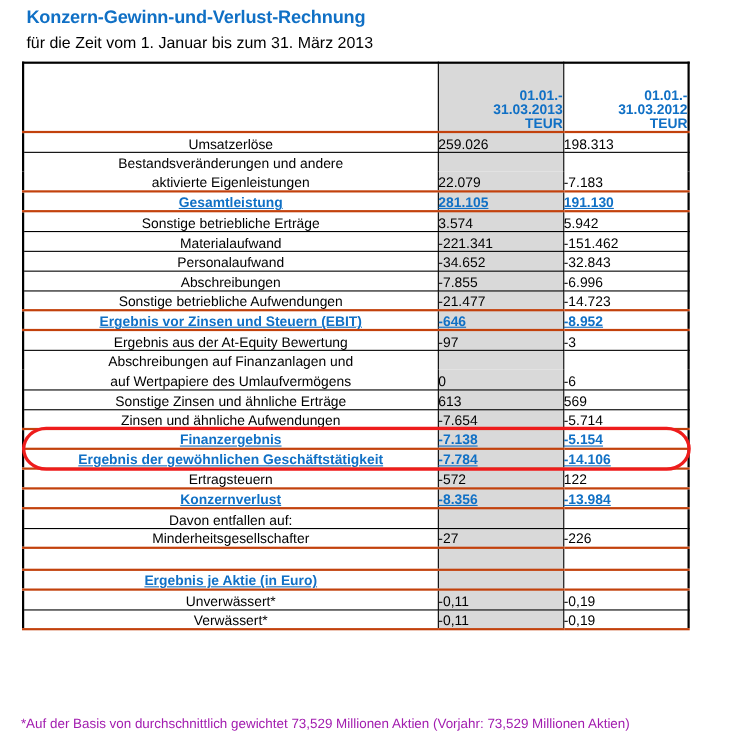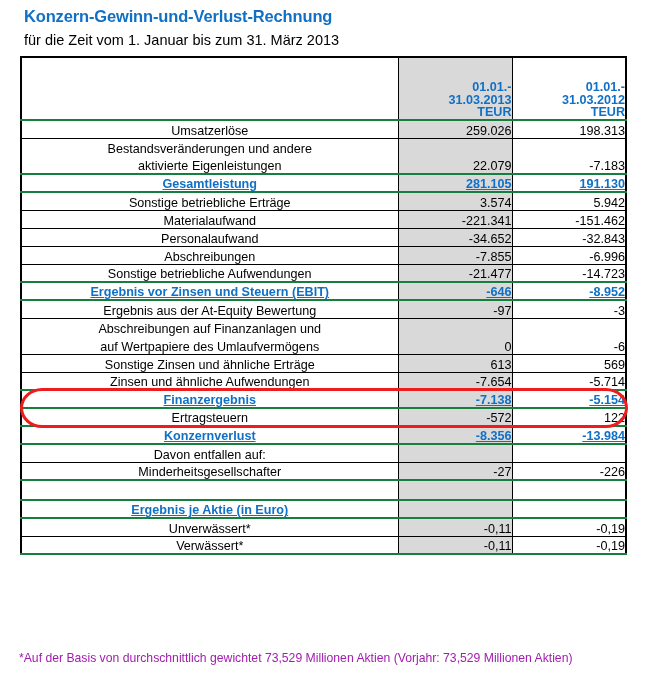--- a/index.html
+++ b/index.html
@@ -65,29 +65,29 @@
     height: 18px;
     box-sizing: border-box;
   }
   td.lbl {
     text-align: center;
     padding-left: 4px;
     padding-bottom: 2px;
     white-space: nowrap;
   }
   td.num {
-    text-align: right;
+    text-align: left;
     padding-right: 5px;
     padding-bottom: 2px;
     white-space: nowrap;
   }
   td.shade { background: #d9d9d9; }
   
   table.gul { border: 2px solid #000; }
-  tr.thick-bot > td { border-bottom: 2px solid #15803d; }
+  tr.thick-bot > td { border-bottom: 2px solid #c2410c; }
   tr.no-top > td { border-top: none; }
   tr.no-bot > td { border-bottom: none; }
 
   .blue { color: #1070c5; font-weight: bold; text-decoration: underline; }
   .hdr { color: #1070c5; font-weight: bold; }
 
   td.hdrcell {
     vertical-align: bottom;
     text-align: right;
     padding-right: 5px;
@@ -239,20 +239,25 @@
           <td class="num shade">-7.654</td>
           <td class="num">-5.714</td>
         </tr>
 
         <tr class="thick-bot">
           <td class="lbl blue">Finanzergebnis</td>
           <td class="num shade blue">-7.138</td>
           <td class="num blue">-5.154</td>
         </tr>
 
+        <tr class="thick-bot">
+          <td class="lbl blue">Ergebnis der gewöhnlichen Geschäftstätigkeit</td>
+          <td class="num shade blue">-7.784</td>
+          <td class="num blue">-14.106</td>
+        </tr>
 
         <tr class="thick-bot">
           <td class="lbl">Ertragsteuern</td>
           <td class="num shade">-572</td>
           <td class="num">122</td>
         </tr>
 
         <tr class="thick-bot">
           <td class="lbl blue">Konzernverlust</td>
           <td class="num shade blue">-8.356</td>

